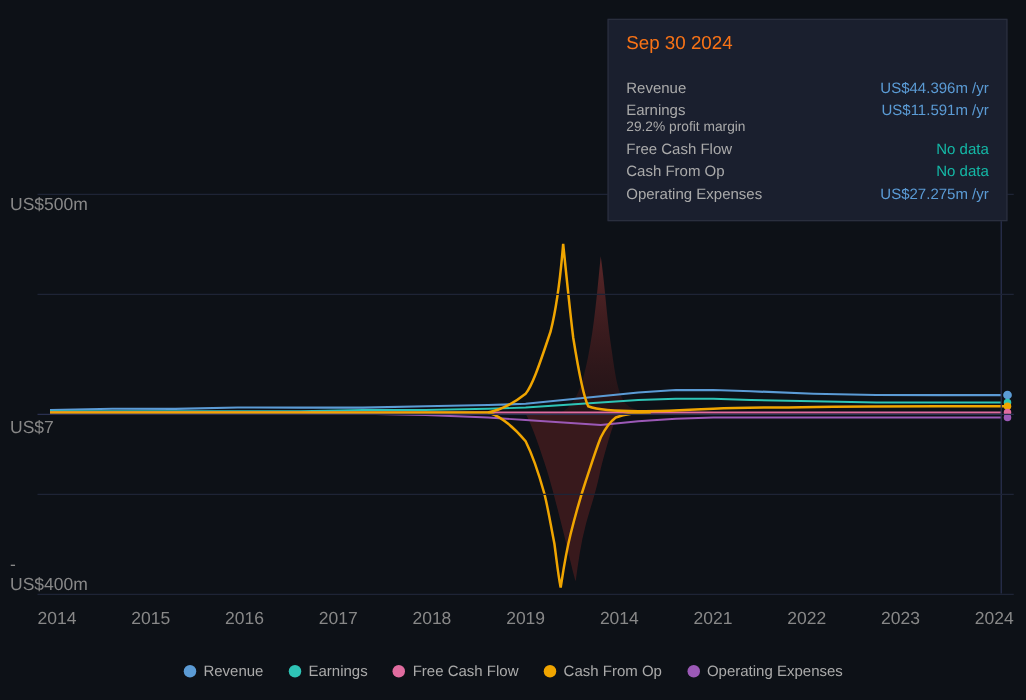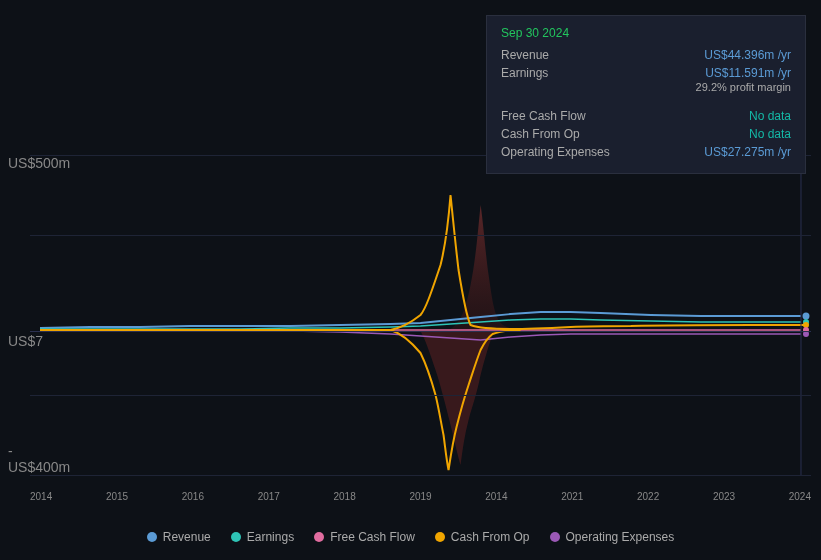--- a/index.html
+++ b/index.html
@@ -22,23 +22,23 @@
       top: 15px;
       right: 15px;
       background: #1a1f2e;
       border: 1px solid #2a2f3e;
       padding: 10px 14px;
       min-width: 320px;
       font-size: 12px;
       z-index: 10;
     }
     .tooltip-date {
-      color: #22c55e;
-      font-size: 12px;
-      margin-bottom: 8px;
+      color: #f97316;
+      font-size: 15px;
+      margin-bottom: 20px;
     }
     .tooltip-row {
       display: flex;
       justify-content: space-between;
       align-items: center;
       margin-bottom: 4px;
       gap: 16px;
     }
     .tooltip-label {
       color: #aaa;
@@ -46,23 +46,23 @@
     }
     .tooltip-value {
       color: #ccc;
       text-align: right;
     }
     .tooltip-value.blue { color: #5b9bd5; }
     .tooltip-value.nodata { color: #14b8a6; }
     .tooltip-profit {
       color: #aaa;
       font-size: 11px;
-      text-align: right;
+      text-align: left;
       margin-top: -3px;
-      margin-bottom: 16px;
+      margin-bottom: 4px;
     }
     .profit-pct { color: #aaa; }
 
     #y-axis-labels {
       position: absolute;
       left: 8px;
       top: 155px;
       display: flex;
       flex-direction: column;
       justify-content: space-between;
@@ -70,21 +70,21 @@
       font-size: 14px;
       color: #888;
     }
     #x-axis-labels {
       position: absolute;
       bottom: 58px;
       left: 30px;
       right: 10px;
       display: flex;
       justify-content: space-between;
-      font-size: 10px;
+      font-size: 14px;
       color: #888;
     }
     #legend {
       position: absolute;
       bottom: 16px;
       left: 0;
       right: 0;
       display: flex;
       justify-content: center;
       gap: 20px;

